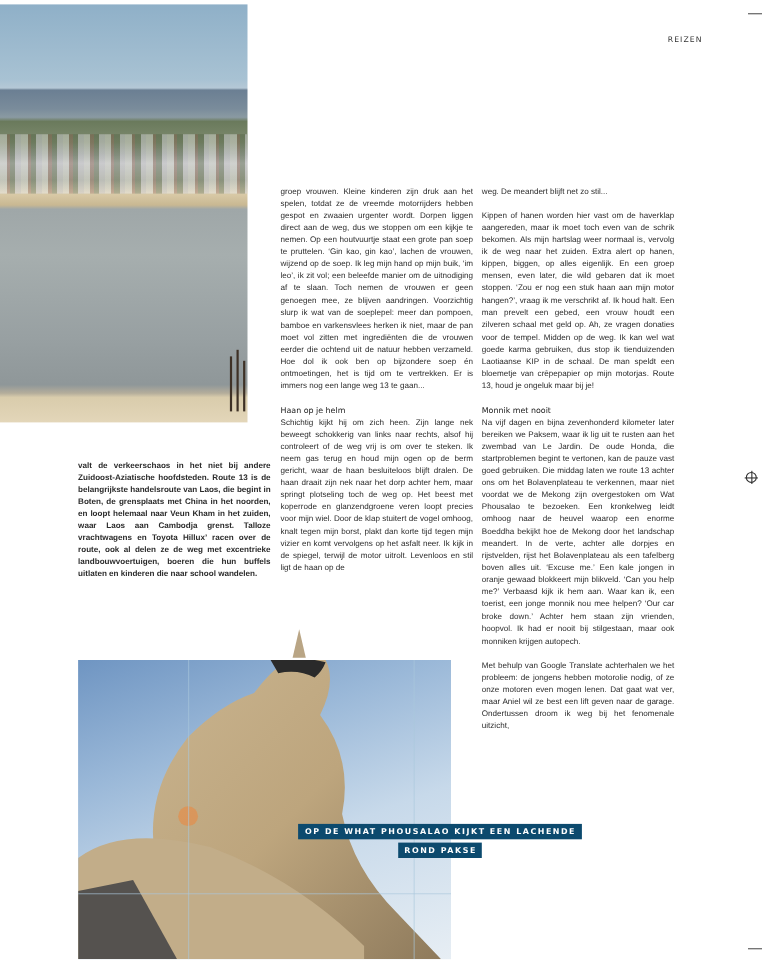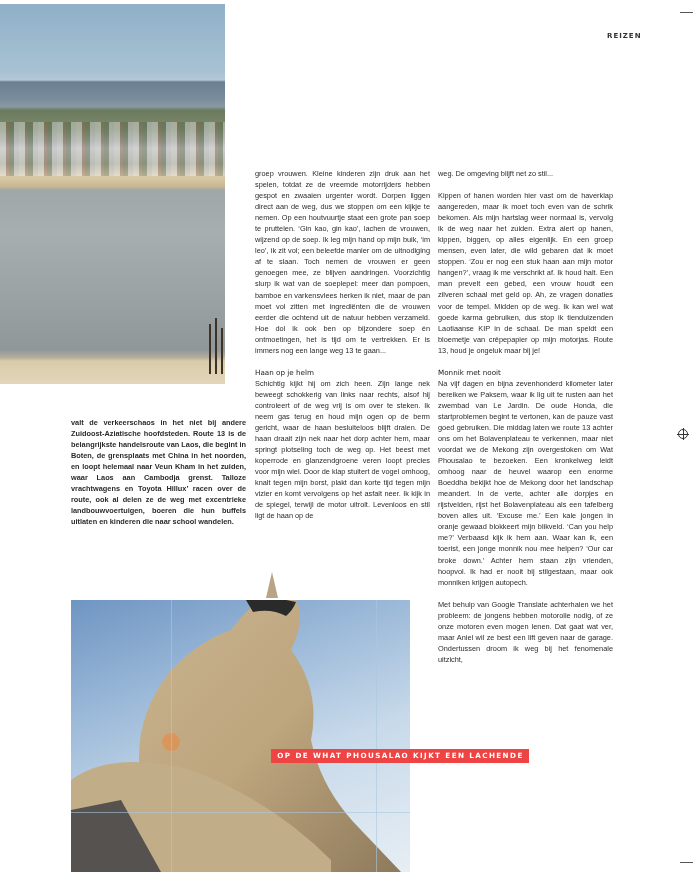--- a/index.html
+++ b/index.html
@@ -1,21 +1,21 @@
 <!DOCTYPE html>
 <html><head>
 <meta charset="utf-8">
 <style>
   * { margin: 0; padding: 0; box-sizing: border-box; }
   html, body { width: 693px; height: 877px; background: #ffffff; overflow: hidden; }
   body { position: relative; font-family: "Liberation Sans", sans-serif; color: #2a2a2a; }
 
   .section-label {
     position: absolute; left: 607px; top: 32px;
-    font-family: "DejaVu Sans", sans-serif; font-weight: bold;
+    font-family: "DejaVu Sans", sans-serif; font-weight: normal;
     font-size: 7px; letter-spacing: 1px; color: #333;
   }
   .crop-mark { position: absolute; background: #555; height: 1px; width: 13px; }
 
   
   .photo-river {
     position: absolute; left: 0; top: 4px; width: 225px; height: 380px; overflow: hidden;
     background: linear-gradient(to bottom,
       #8fb0c8 0%, #a8c2d3 18%, #b5c8d6 20%,
       #6b7f93 20.5%, #7a8c9b 25%, #8a9aa2 27%,
@@ -62,21 +62,21 @@
   }
   .buddha-svg { position: absolute; left: 0; top: 0; }
   .grid-line { position: absolute; background: rgba(170,200,220,0.6); }
 
   .caption {
     position: absolute; right: 133px; top: 749px; width: 320px;
     text-align: right;
   }
   .caption .line { display: flex; justify-content: center; margin-bottom: 3px; }
   .caption span {
-    display: inline-block; background: #ef4444; color: #ffffff;
+    display: inline-block; background: #0c4a6e; color: #ffffff;
     font-family: "DejaVu Sans", sans-serif; font-weight: bold;
     font-size: 7.2px; letter-spacing: 1.4px; padding: 2px 5px 2px 6px; line-height: 10px;
   }
 
   .reg-mark {
     position: absolute; left: 678px; top: 429px; width: 10px; height: 10px;
     border: 1px solid #333; border-radius: 50%;
   }
   .reg-mark::before, .reg-mark::after { content: ""; position: absolute; background: #333; }
   .reg-mark::before { left: 3.5px; top: -2px; width: 1px; height: 12px; }
@@ -104,21 +104,21 @@
   <p>valt de verkeerschaos in het niet bij andere Zuidoost-Aziatische hoofdsteden. Route 13 is de belangrijkste handelsroute van Laos, die begint in Boten, de grensplaats met China in het noorden, en loopt helemaal naar Veun Kham in het zuiden, waar Laos aan Cambodja grenst. Talloze vrachtwagens en Toyota Hillux’ racen over de route, ook al delen ze de weg met excentrieke landbouwvoertuigen, boeren die hun buffels uitlaten en kinderen die naar school wandelen.</p>
 </div>
 
 <div class="col col-b">
   <p>groep vrouwen. Kleine kinderen zijn druk aan het spelen, totdat ze de vreemde motorrijders hebben gespot en zwaaien urgenter wordt. Dorpen liggen direct aan de weg, dus we stoppen om een kijkje te nemen. Op een houtvuurtje staat een grote pan soep te pruttelen. ‘Gin kao, gin kao’, lachen de vrouwen, wijzend op de soep. Ik leg mijn hand op mijn buik, ‘im leo’, ik zit vol; een beleefde manier om de uitnodiging af te slaan. Toch nemen de vrouwen er geen genoegen mee, ze blijven aandringen. Voorzichtig slurp ik wat van de soeplepel: meer dan pompoen, bamboe en varkensvlees herken ik niet, maar de pan moet vol zitten met ingrediënten die de vrouwen eerder die ochtend uit de natuur hebben verzameld. Hoe dol ik ook ben op bijzondere soep én ontmoetingen, het is tijd om te vertrekken. Er is immers nog een lange weg 13 te gaan...</p>
   <h3>Haan op je helm</h3>
   <p>Schichtig kijkt hij om zich heen. Zijn lange nek beweegt schokkerig van links naar rechts, alsof hij controleert of de weg vrij is om over te steken. Ik neem gas terug en houd mijn ogen op de berm gericht, waar de haan besluiteloos blijft dralen. De haan draait zijn nek naar het dorp achter hem, maar springt plotseling toch de weg op. Het beest met koperrode en glanzendgroene veren loopt precies voor mijn wiel. Door de klap stuitert de vogel omhoog, knalt tegen mijn borst, plakt dan korte tijd tegen mijn vizier en komt vervolgens op het asfalt neer. Ik kijk in de spiegel, terwijl de motor uitrolt. Levenloos en stil ligt de haan op de</p>
 </div>
 
 <div class="col col-c">
-  <p>weg. De omgeving blijft net zo stil...</p>
+  <p>weg. De meandert blijft net zo stil...</p>
   <p>Kippen of hanen worden hier vast om de haverklap aangereden, maar ik moet toch even van de schrik bekomen. Als mijn hartslag weer normaal is, vervolg ik de weg naar het zuiden. Extra alert op hanen, kippen, biggen, op alles eigenlijk. En een groep mensen, even later, die wild gebaren dat ik moet stoppen. ‘Zou er nog een stuk haan aan mijn motor hangen?’, vraag ik me verschrikt af. Ik houd halt. Een man prevelt een gebed, een vrouw houdt een zilveren schaal met geld op. Ah, ze vragen donaties voor de tempel. Midden op de weg. Ik kan wel wat goede karma gebruiken, dus stop ik tienduizenden Laotiaanse KIP in de schaal. De man speldt een bloemetje van crêpepapier op mijn motorjas. Route 13, houd je ongeluk maar bij je!</p>
   <h3>Monnik met nooit</h3>
   <p>Na vijf dagen en bijna zevenhonderd kilometer later bereiken we Paksem, waar ik lig uit te rusten aan het zwembad van Le Jardin. De oude Honda, die startproblemen begint te vertonen, kan de pauze vast goed gebruiken. Die middag laten we route 13 achter ons om het Bolavenplateau te verkennen, maar niet voordat we de Mekong zijn overgestoken om Wat Phousalao te bezoeken. Een kronkelweg leidt omhoog naar de heuvel waarop een enorme Boeddha bekijkt hoe de Mekong door het landschap meandert. In de verte, achter alle dorpjes en rijstvelden, rijst het Bolavenplateau als een tafelberg boven alles uit. ‘Excuse me.’ Een kale jongen in oranje gewaad blokkeert mijn blikveld. ‘Can you help me?’ Verbaasd kijk ik hem aan. Waar kan ik, een toerist, een jonge monnik nou mee helpen? ‘Our car broke down.’ Achter hem staan zijn vrienden, hoopvol. Ik had er nooit bij stilgestaan, maar ook monniken krijgen autopech.</p>
   <p>Met behulp van Google Translate achterhalen we het probleem: de jongens hebben motorolie nodig, of ze onze motoren even mogen lenen. Dat gaat wat ver, maar Aniel wil ze best een lift geven naar de garage. Ondertussen droom ik weg bij het fenomenale uitzicht,</p>
 </div>
 
 <div class="photo-buddha">
   <svg class="buddha-svg" width="339" height="272" viewBox="0 0 339 272">
     <defs>
       <linearGradient id="gold" x1="0" y1="0" x2="1" y2="1">
@@ -141,13 +141,16 @@
   <div class="grid-line" style="left:100px; top:0; width:1px; height:100%;"></div>
   <div class="grid-line" style="left:305px; top:0; width:1px; height:100%;"></div>
   <div class="grid-line" style="left:0; top:212px; width:100%; height:1px;"></div>
 </div>
 <div class="buddha-ear"></div>
 
 <div class="caption">
   <div class="line">
       <span>OP DE WHAT PHOUSALAO KIJKT EEN LACHENDE</span>
     </div>
+  <div class="line">
+      <span>ROND PAKSE</span>
+    </div>
 </div>
 
 </body></html>

